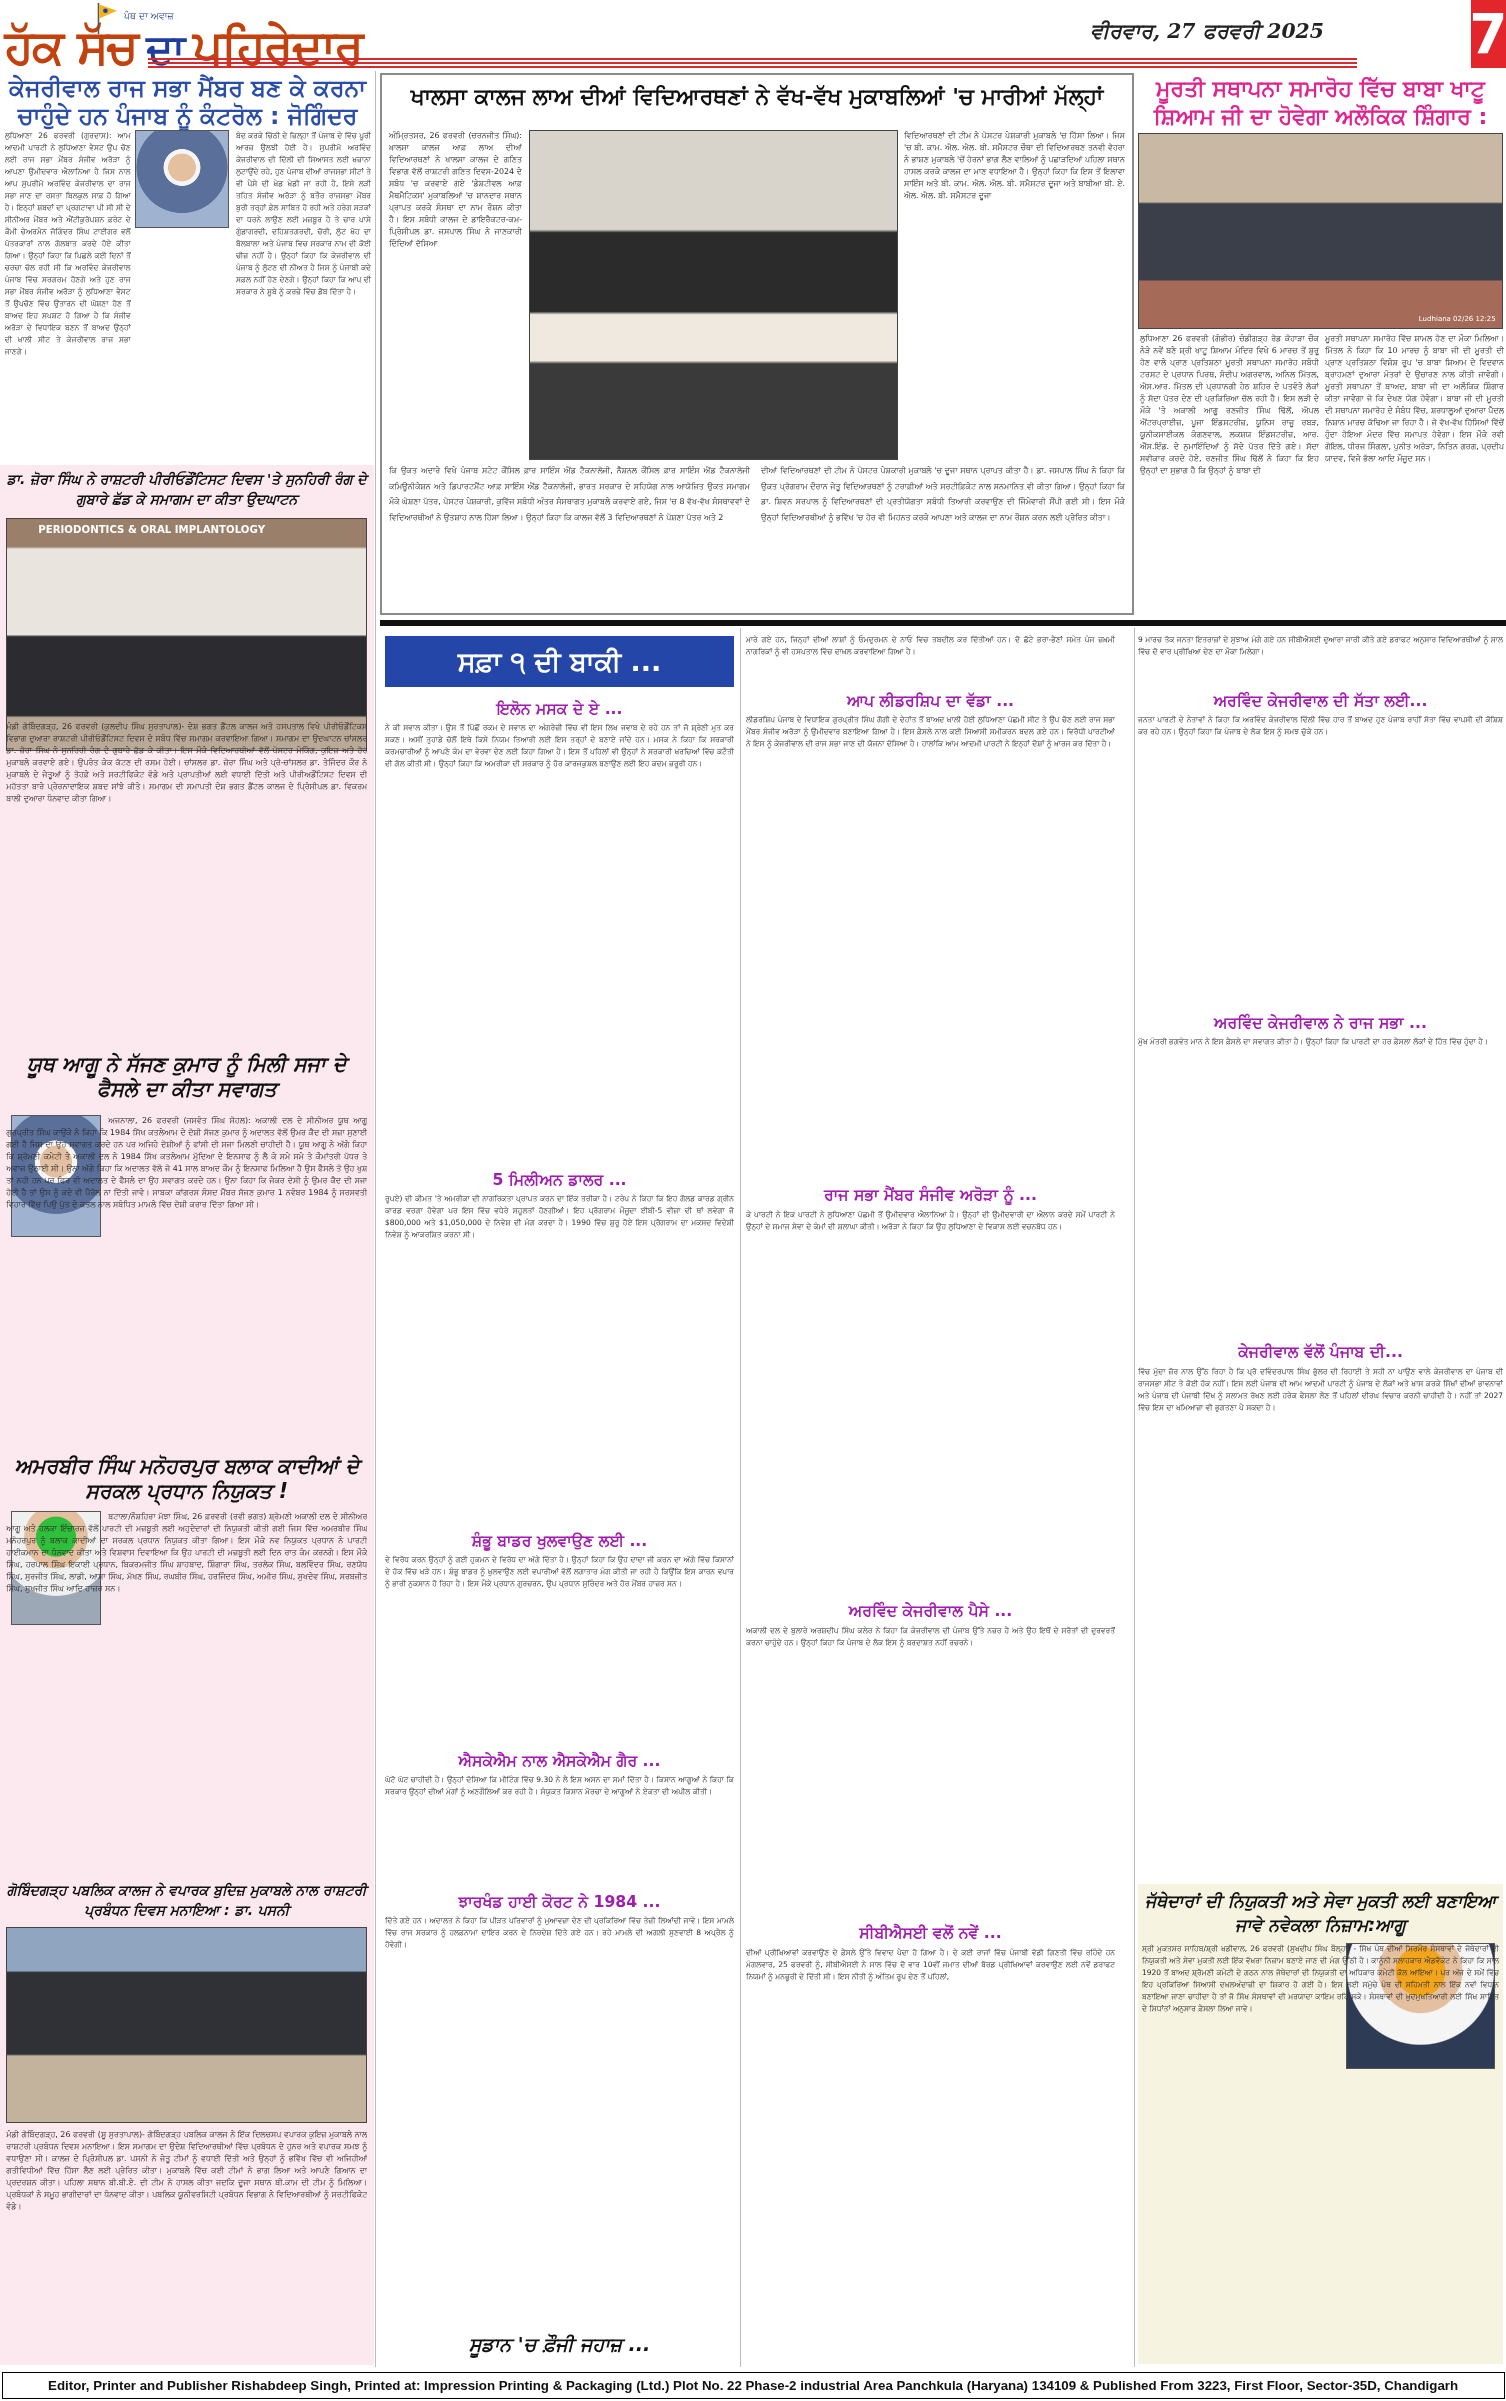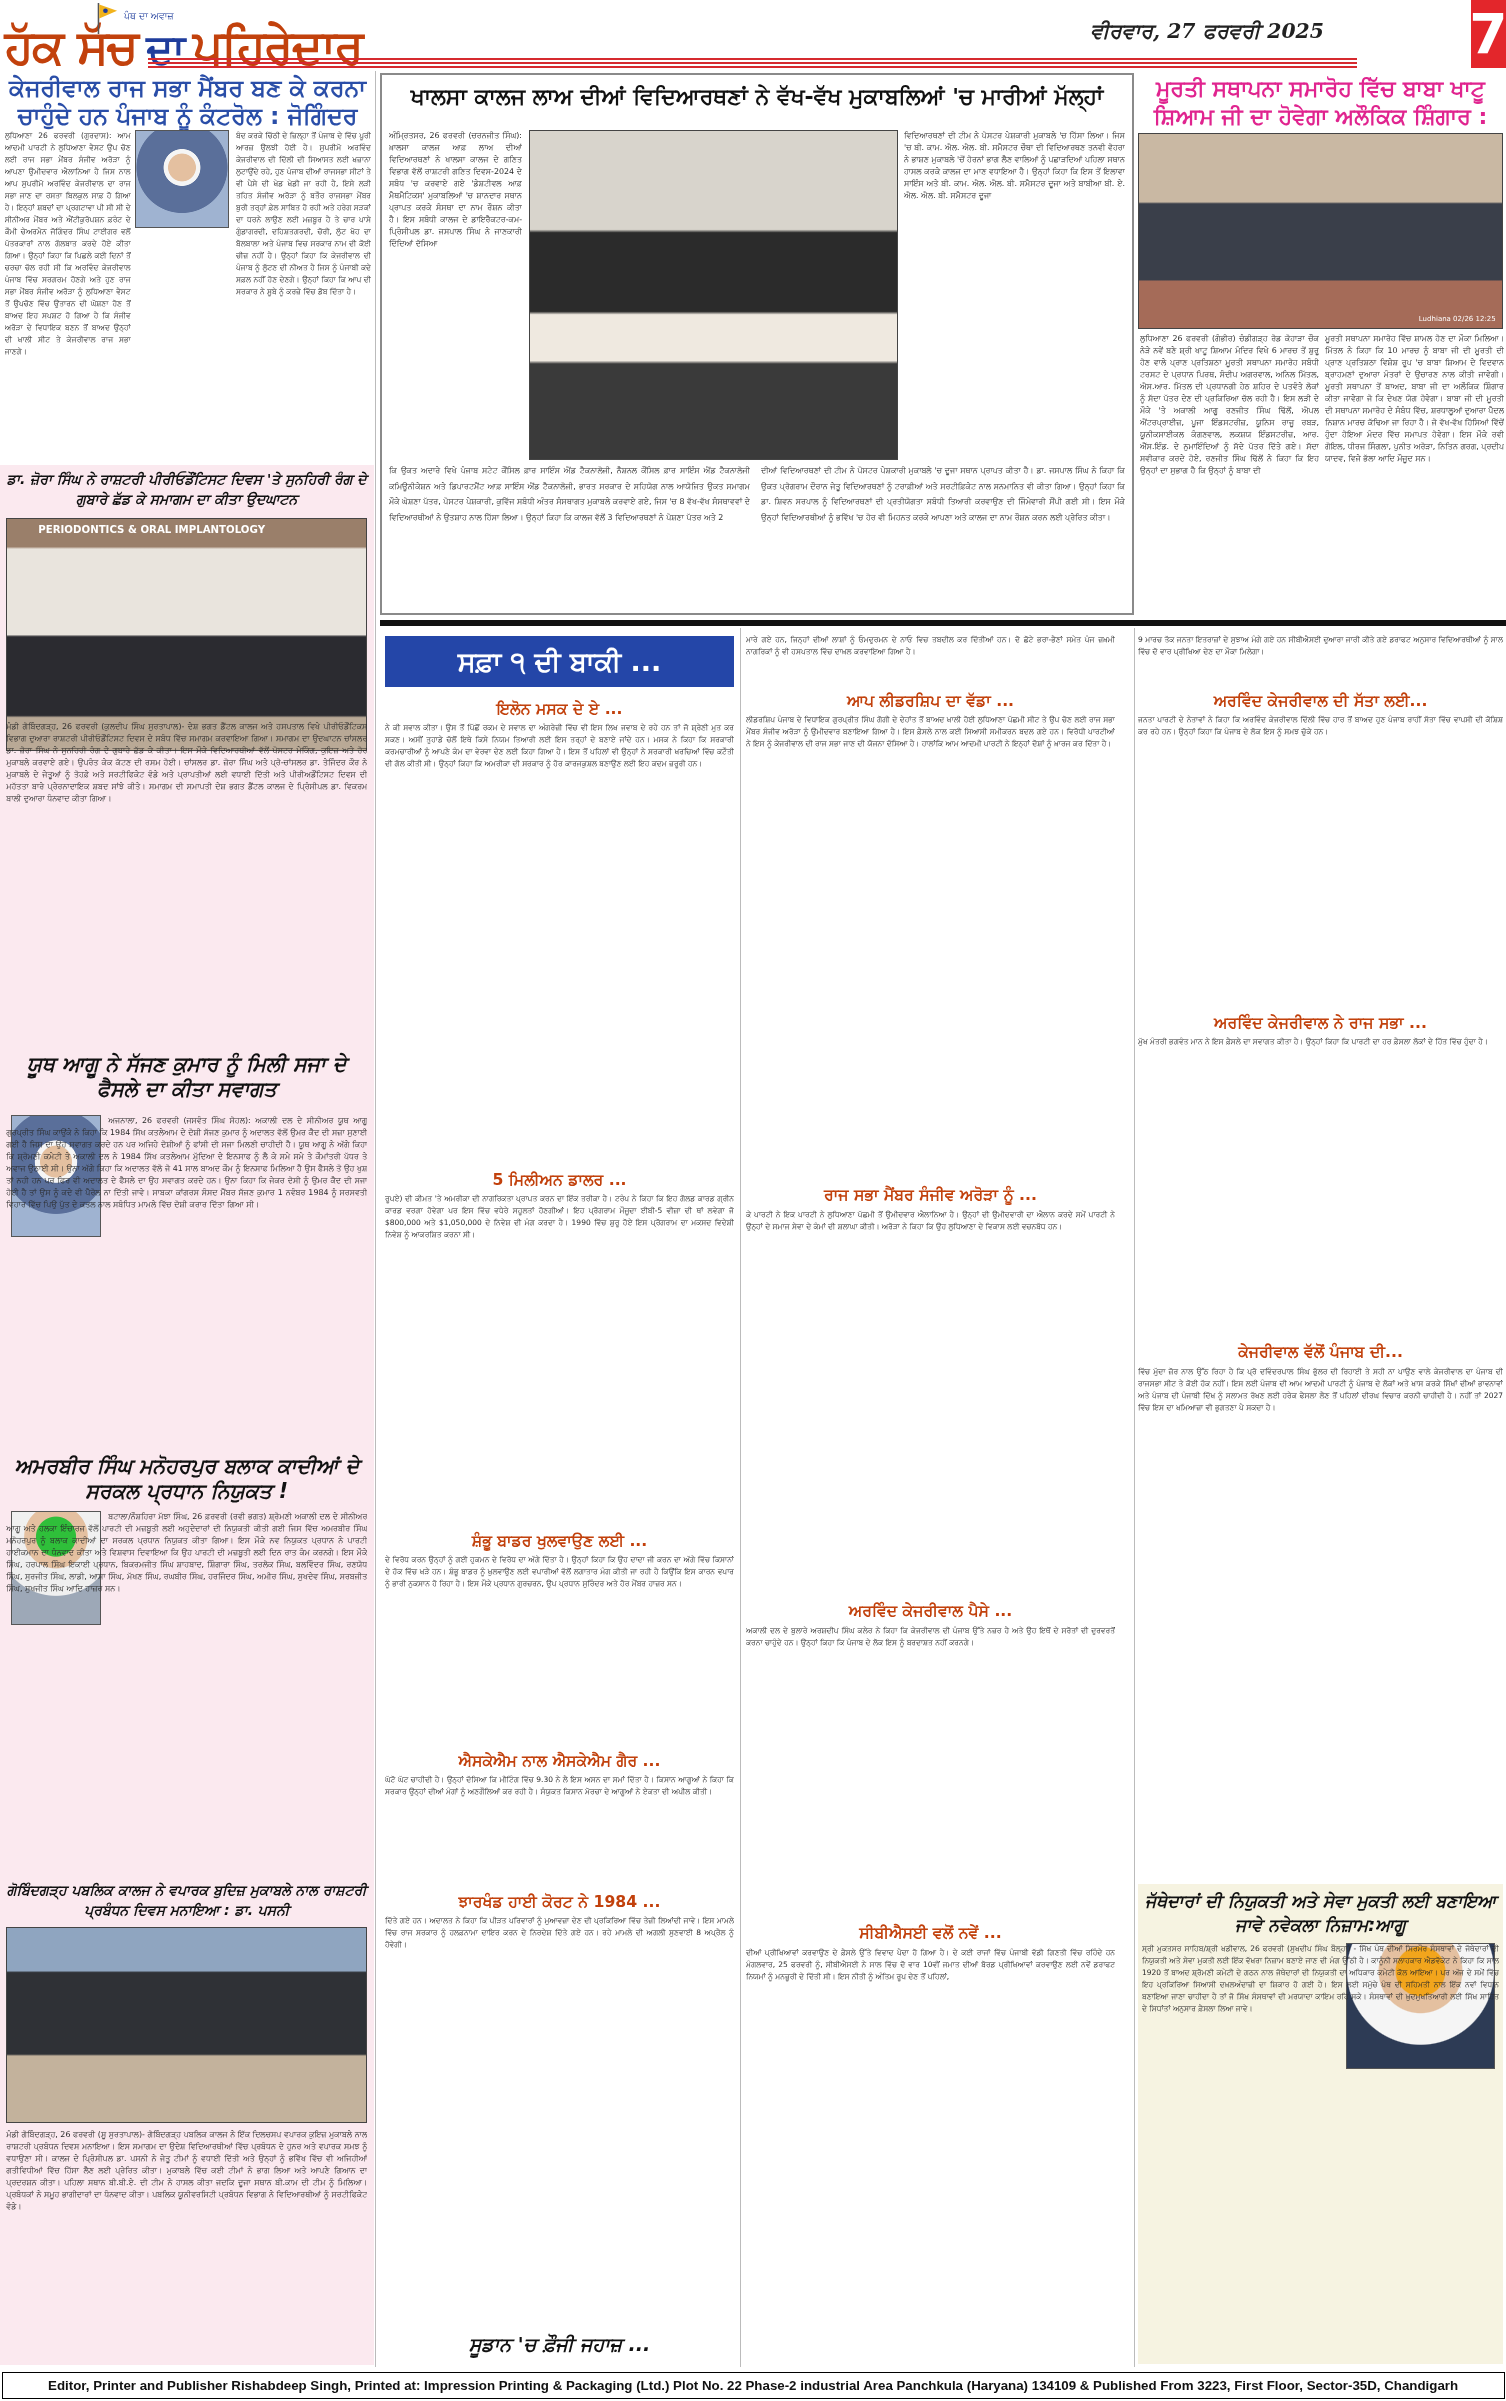--- a/index.html
+++ b/index.html
@@ -19,21 +19,21 @@
   .col-text { font-size: 7.5px; line-height: 12px; color: #2a2a2a; text-align: justify; overflow: hidden; }
   .headline-blue { color: #2a4ea8; font-weight: bold; text-align: center; font-size: 23.6px; line-height: 28px; }
   .headline-pink { color: #e0248f; font-weight: bold; text-align: center; font-size: 22px; line-height: 28px; }
   .headline-dark { color: #111; font-weight: bold; text-align: center; font-size: 22px; line-height: 27px; }
   .headline-italic { font-style: italic; font-weight: 900; color: #111; text-align: center; font-size: 20.4px; line-height: 25px; }
   .pink-bg { background: #fbe9ef; }
   .cream-bg { background: #f6f3e1; }
   .photo { background: linear-gradient(135deg, #6b7a8f, #c7b9a7 40%, #3e4a5a 70%, #9aa3ad); border: 0.8px solid #444; }
   .photo-portrait { background: radial-gradient(circle at 50% 38%, #e4c0a0 0 18%, #f5f5f5 19% 24%, #5a6f9a 25% 60%, #9fb3d1 61%); border: 0.8px solid #555; }
   .box-border { border: 2.4px solid #8a8a8a; }
-  .sub-h { font-weight: bold; font-size: 15.7px; color: #c2410c; text-align: center; }
+  .sub-h { font-weight: bold; font-size: 15.7px; color: #a21caf; text-align: center; }
   .section-banner { background: #2446a8; color: #fff; font-weight: 900; font-size: 27px; display: flex; align-items: center; justify-content: center; }
   .thick-rule { background: #111; height: 6.3px; }
   .footer { left: 1.6px; top: 2372px; width: 1503px; height: 27px; border: 1.6px solid #000; font-family: "Liberation Sans", sans-serif; font-size: 13.3px; font-weight: bold; display: flex; align-items: center; justify-content: center; color: #111; }
   .vline { background: #bbb; width: 0.8px; }
 </style>
 </head>
 <body>
 
 <div class="abs masthead-title">
   <span class="mast-word">ਹੱਕ ਸੱਚ</span>
@@ -109,21 +109,21 @@
 <div class="abs sub-h" style="left:385px;top:1892px;width:349px;">ਝਾਰਖੰਡ ਹਾਈ ਕੋਰਟ ਨੇ 1984 ...</div>
 <div class="abs col-text" style="left:385px;top:1915px;width:349px;height:408px;">ਦਿੱਤੇ ਗਏ ਹਨ। ਅਦਾਲਤ ਨੇ ਕਿਹਾ ਕਿ ਪੀੜਤ ਪਰਿਵਾਰਾਂ ਨੂੰ ਮੁਆਵਜ਼ਾ ਦੇਣ ਦੀ ਪ੍ਰਕਿਰਿਆ ਵਿੱਚ ਤੇਜ਼ੀ ਲਿਆਂਦੀ ਜਾਵੇ। ਇਸ ਮਾਮਲੇ ਵਿੱਚ ਰਾਜ ਸਰਕਾਰ ਨੂੰ ਹਲਫ਼ਨਾਮਾ ਦਾਇਰ ਕਰਨ ਦੇ ਨਿਰਦੇਸ਼ ਦਿੱਤੇ ਗਏ ਹਨ। ਰਹੇ ਮਾਮਲੇ ਦੀ ਅਗਲੀ ਸੁਣਵਾਈ 8 ਅਪ੍ਰੈਲ ਨੂੰ ਹੋਵੇਗੀ।</div>
 <div class="abs headline-italic" style="left:385px;top:2332px;width:349px;font-size:19px;">ਸੂਡਾਨ 'ਚ ਫ਼ੌਜੀ ਜਹਾਜ਼ ...</div>
 
 <div class="abs col-text" style="left:746px;top:634px;width:369px;height:47px;">ਮਾਰੇ ਗਏ ਹਨ, ਜਿਨ੍ਹਾਂ ਦੀਆਂ ਲਾਸ਼ਾਂ ਨੂੰ ਓਮਦੁਰਮਨ ਦੇ ਨਾਓ ਵਿਚ ਤਬਦੀਲ ਕਰ ਦਿੱਤੀਆਂ ਹਨ। ਦੋ ਛੋਟੇ ਭਰਾ-ਭੈਣਾਂ ਸਮੇਤ ਪੰਜ ਜ਼ਖ਼ਮੀ ਨਾਗਰਿਕਾਂ ਨੂੰ ਵੀ ਹਸਪਤਾਲ ਵਿੱਚ ਦਾਖ਼ਲ ਕਰਵਾਇਆ ਗਿਆ ਹੈ।</div>
 <div class="abs sub-h" style="left:746px;top:691px;width:369px;">ਆਪ ਲੀਡਰਸ਼ਿਪ ਦਾ ਵੱਡਾ ...</div>
 <div class="abs col-text" style="left:746px;top:714px;width:369px;height:463px;">ਲੀਡਰਸ਼ਿਪ ਪੰਜਾਬ ਦੇ ਵਿਧਾਇਕ ਗੁਰਪ੍ਰੀਤ ਸਿੰਘ ਗੋਗੀ ਦੇ ਦੇਹਾਂਤ ਤੋਂ ਬਾਅਦ ਖਾਲੀ ਹੋਈ ਲੁਧਿਆਣਾ ਪੱਛਮੀ ਸੀਟ ਤੇ ਉਪ ਚੋਣ ਲਈ ਰਾਜ ਸਭਾ ਮੈਂਬਰ ਸੰਜੀਵ ਅਰੋੜਾ ਨੂੰ ਉਮੀਦਵਾਰ ਬਣਾਇਆ ਗਿਆ ਹੈ। ਇਸ ਫ਼ੈਸਲੇ ਨਾਲ ਕਈ ਸਿਆਸੀ ਸਮੀਕਰਨ ਬਦਲ ਗਏ ਹਨ। ਵਿਰੋਧੀ ਪਾਰਟੀਆਂ ਨੇ ਇਸ ਨੂੰ ਕੇਜਰੀਵਾਲ ਦੀ ਰਾਜ ਸਭਾ ਜਾਣ ਦੀ ਯੋਜਨਾ ਦੱਸਿਆ ਹੈ। ਹਾਲਾਂਕਿ ਆਮ ਆਦਮੀ ਪਾਰਟੀ ਨੇ ਇਨ੍ਹਾਂ ਦੋਸ਼ਾਂ ਨੂੰ ਖ਼ਾਰਜ ਕਰ ਦਿੱਤਾ ਹੈ।</div>
 <div class="abs sub-h" style="left:746px;top:1185px;width:369px;">ਰਾਜ ਸਭਾ ਮੈਂਬਰ ਸੰਜੀਵ ਅਰੋੜਾ ਨੂੰ ...</div>
 <div class="abs col-text" style="left:746px;top:1209px;width:369px;height:385px;">ਕੇ ਪਾਰਟੀ ਨੇ ਇਕ ਪਾਰਟੀ ਨੇ ਲੁਧਿਆਣਾ ਪੱਛਮੀ ਤੋਂ ਉਮੀਦਵਾਰ ਐਲਾਨਿਆ ਹੈ। ਉਨ੍ਹਾਂ ਦੀ ਉਮੀਦਵਾਰੀ ਦਾ ਐਲਾਨ ਕਰਦੇ ਸਮੇਂ ਪਾਰਟੀ ਨੇ ਉਨ੍ਹਾਂ ਦੇ ਸਮਾਜ ਸੇਵਾ ਦੇ ਕੰਮਾਂ ਦੀ ਸ਼ਲਾਘਾ ਕੀਤੀ। ਅਰੋੜਾ ਨੇ ਕਿਹਾ ਕਿ ਉਹ ਲੁਧਿਆਣਾ ਦੇ ਵਿਕਾਸ ਲਈ ਵਚਨਬੱਧ ਹਨ।</div>
 <div class="abs sub-h" style="left:746px;top:1601px;width:369px;">ਅਰਵਿੰਦ ਕੇਜਰੀਵਾਲ ਪੈਸੇ ...</div>
-<div class="abs col-text" style="left:746px;top:1625px;width:369px;height:290px;">ਅਕਾਲੀ ਦਲ ਦੇ ਬੁਲਾਰੇ ਅਰਸ਼ਦੀਪ ਸਿੰਘ ਕਲੇਰ ਨੇ ਕਿਹਾ ਕਿ ਕੇਜਰੀਵਾਲ ਦੀ ਪੰਜਾਬ ਉੱਤੇ ਨਜ਼ਰ ਹੈ ਅਤੇ ਉਹ ਇਥੋਂ ਦੇ ਸਰੋਤਾਂ ਦੀ ਦੁਰਵਰਤੋਂ ਕਰਨਾ ਚਾਹੁੰਦੇ ਹਨ। ਉਨ੍ਹਾਂ ਕਿਹਾ ਕਿ ਪੰਜਾਬ ਦੇ ਲੋਕ ਇਸ ਨੂੰ ਬਰਦਾਸ਼ਤ ਨਹੀਂ ਕਰਨਗੇ।</div>
+<div class="abs col-text" style="left:746px;top:1625px;width:369px;height:290px;">ਅਕਾਲੀ ਦਲ ਦੇ ਬੁਲਾਰੇ ਅਰਸ਼ਦੀਪ ਸਿੰਘ ਕਲੇਰ ਨੇ ਕਿਹਾ ਕਿ ਕੇਜਰੀਵਾਲ ਦੀ ਪੰਜਾਬ ਉੱਤੇ ਨਜ਼ਰ ਹੈ ਅਤੇ ਉਹ ਇਥੋਂ ਦੇ ਸਰੋਤਾਂ ਦੀ ਦੁਰਵਰਤੋਂ ਕਰਨਾ ਚਾਹੁੰਦੇ ਹਨ। ਉਨ੍ਹਾਂ ਕਿਹਾ ਕਿ ਪੰਜਾਬ ਦੇ ਲੋਕ ਇਸ ਨੂੰ ਬਰਦਾਸ਼ਤ ਨਹੀਂ ਰਚਰਨੇ।</div>
 <div class="abs sub-h" style="left:746px;top:1923px;width:369px;">ਸੀਬੀਐਸਈ ਵਲੋਂ ਨਵੇਂ ...</div>
 <div class="abs col-text" style="left:746px;top:1947px;width:369px;height:416px;">ਦੀਆਂ ਪ੍ਰੀਖਿਆਵਾਂ ਕਰਵਾਉਣ ਦੇ ਫ਼ੈਸਲੇ ਉੱਤੇ ਵਿਵਾਦ ਪੈਦਾ ਹੋ ਗਿਆ ਹੈ। ਦੇ ਕਈ ਰਾਜਾਂ ਵਿੱਚ ਪੰਜਾਬੀ ਵੱਡੀ ਗਿਣਤੀ ਵਿੱਚ ਰਹਿੰਦੇ ਹਨ ਮੰਗਲਵਾਰ, 25 ਫਰਵਰੀ ਨੂੰ, ਸੀਬੀਐਸਈ ਨੇ ਸਾਲ ਵਿੱਚ ਦੋ ਵਾਰ 10ਵੀਂ ਜਮਾਤ ਦੀਆਂ ਬੋਰਡ ਪ੍ਰੀਖਿਆਵਾਂ ਕਰਵਾਉਣ ਲਈ ਨਵੇਂ ਡਰਾਫਟ ਨਿਯਮਾਂ ਨੂੰ ਮਨਜ਼ੂਰੀ ਦੇ ਦਿੱਤੀ ਸੀ। ਇਸ ਨੀਤੀ ਨੂੰ ਅੰਤਿਮ ਰੂਪ ਦੇਣ ਤੋਂ ਪਹਿਲਾਂ,</div>
 
 <div class="abs col-text" style="left:1138px;top:634px;width:365px;height:47px;">9 ਮਾਰਚ ਤੱਕ ਜਨਤਾ ਇਤਰਾਜ਼ਾਂ ਦੇ ਸੁਝਾਅ ਮੰਗੇ ਗਏ ਹਨ ਸੀਬੀਐਸਈ ਦੁਆਰਾ ਜਾਰੀ ਕੀਤੇ ਗਏ ਡਰਾਫਟ ਅਨੁਸਾਰ ਵਿਦਿਆਰਥੀਆਂ ਨੂੰ ਸਾਲ ਵਿੱਚ ਦੋ ਵਾਰ ਪ੍ਰੀਖਿਆ ਦੇਣ ਦਾ ਮੌਕਾ ਮਿਲੇਗਾ।</div>
 <div class="abs sub-h" style="left:1138px;top:691px;width:365px;">ਅਰਵਿੰਦ ਕੇਜਰੀਵਾਲ ਦੀ ਸੱਤਾ ਲਈ...</div>
 <div class="abs col-text" style="left:1138px;top:714px;width:365px;height:290px;">ਜਨਤਾ ਪਾਰਟੀ ਦੇ ਨੇਤਾਵਾਂ ਨੇ ਕਿਹਾ ਕਿ ਅਰਵਿੰਦ ਕੇਜਰੀਵਾਲ ਦਿੱਲੀ ਵਿੱਚ ਹਾਰ ਤੋਂ ਬਾਅਦ ਹੁਣ ਪੰਜਾਬ ਰਾਹੀਂ ਸੱਤਾ ਵਿੱਚ ਵਾਪਸੀ ਦੀ ਕੋਸ਼ਿਸ਼ ਕਰ ਰਹੇ ਹਨ। ਉਨ੍ਹਾਂ ਕਿਹਾ ਕਿ ਪੰਜਾਬ ਦੇ ਲੋਕ ਇਸ ਨੂੰ ਸਮਝ ਚੁੱਕੇ ਹਨ।</div>
 <div class="abs sub-h" style="left:1138px;top:1013px;width:365px;">ਅਰਵਿੰਦ ਕੇਜਰੀਵਾਲ ਨੇ ਰਾਜ ਸਭਾ ...</div>
 <div class="abs col-text" style="left:1138px;top:1036px;width:365px;height:298px;">ਮੁੱਖ ਮੰਤਰੀ ਭਗਵੰਤ ਮਾਨ ਨੇ ਇਸ ਫ਼ੈਸਲੇ ਦਾ ਸਵਾਗਤ ਕੀਤਾ ਹੈ। ਉਨ੍ਹਾਂ ਕਿਹਾ ਕਿ ਪਾਰਟੀ ਦਾ ਹਰ ਫ਼ੈਸਲਾ ਲੋਕਾਂ ਦੇ ਹਿੱਤ ਵਿੱਚ ਹੁੰਦਾ ਹੈ।</div>
 <div class="abs sub-h" style="left:1138px;top:1342px;width:365px;">ਕੇਜਰੀਵਾਲ ਵੱਲੋਂ ਪੰਜਾਬ ਦੀ...</div>
 <div class="abs col-text" style="left:1138px;top:1366px;width:365px;height:510px;">ਵਿੱਚ ਮੁੱਦਾ ਜ਼ੋਰ ਨਾਲ ਉੱਠ ਰਿਹਾ ਹੈ ਕਿ ਪ੍ਰੋ ਦਵਿੰਦਰਪਾਲ ਸਿੰਘ ਭੁੱਲਰ ਦੀ ਰਿਹਾਈ ਤੇ ਸਹੀ ਨਾ ਪਾਉਣ ਵਾਲੇ ਕੇਜਰੀਵਾਲ ਦਾ ਪੰਜਾਬ ਦੀ ਰਾਜਸਭਾ ਸੀਟ ਤੇ ਕੋਈ ਹੱਕ ਨਹੀਂ। ਇਸ ਲਈ ਪੰਜਾਬ ਦੀ ਆਮ ਆਦਮੀ ਪਾਰਟੀ ਨੂੰ ਪੰਜਾਬ ਦੇ ਲੋਕਾਂ ਅਤੇ ਖਾਸ ਕਰਕੇ ਸਿੱਖਾਂ ਦੀਆਂ ਭਾਵਨਾਵਾਂ ਅਤੇ ਪੰਜਾਬ ਦੀ ਪੰਜਾਬੀ ਦਿੱਖ ਨੂੰ ਸਲਾਮਤ ਰੱਖਣ ਲਈ ਹਰੇਕ ਫੈਸਲਾ ਲੈਣ ਤੋਂ ਪਹਿਲਾਂ ਦੀਰਘ ਵਿਚਾਰ ਕਰਨੀ ਚਾਹੀਦੀ ਹੈ। ਨਹੀਂ ਤਾਂ 2027 ਵਿੱਚ ਇਸ ਦਾ ਖਮਿਆਜ਼ਾ ਵੀ ਭੁਗਤਣਾ ਪੈ ਸਕਦਾ ਹੈ।</div>

